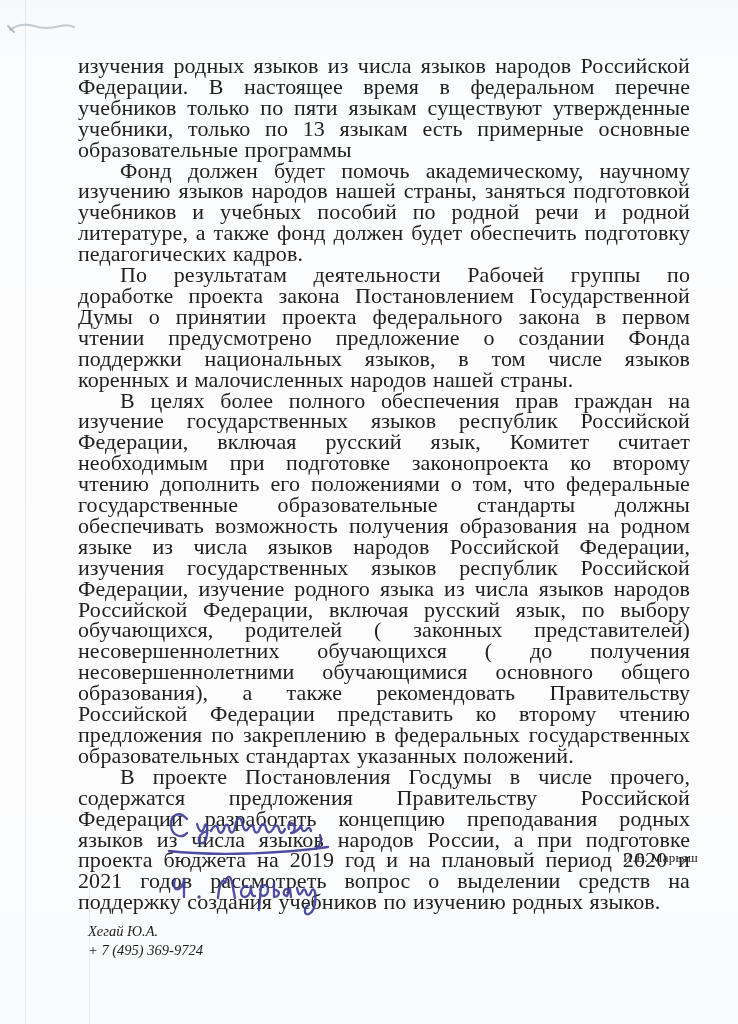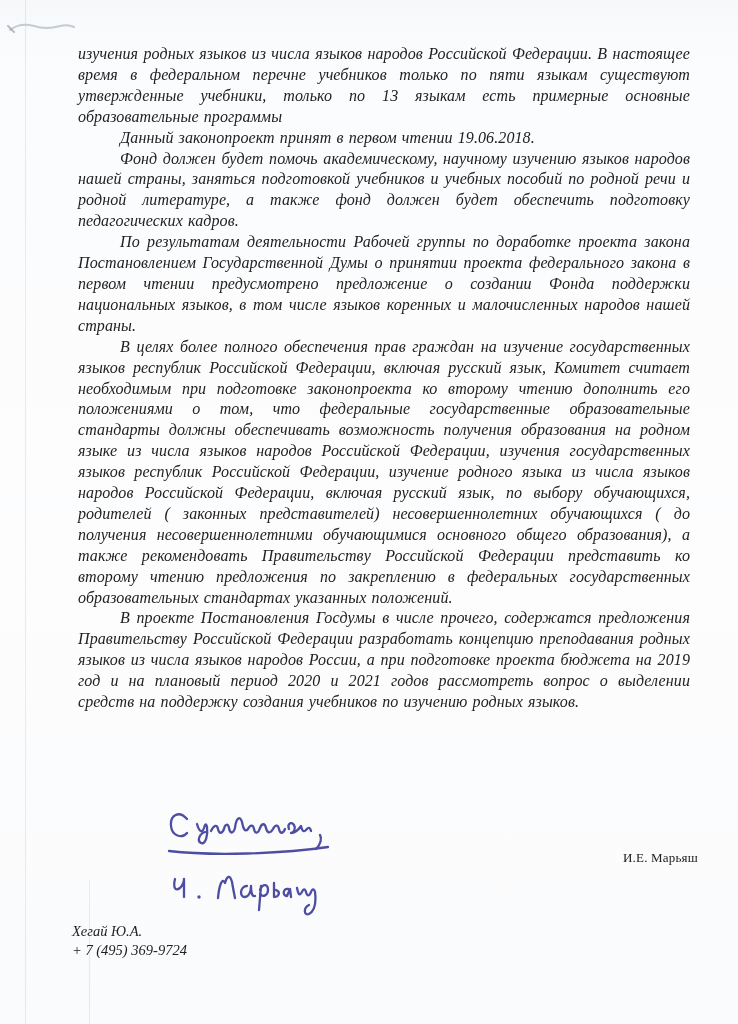--- a/index.html
+++ b/index.html
@@ -25,28 +25,27 @@
   .streak-a { left: 25px; top: 0; height: 1024px; }
   .streak-b { left: 89px; top: 880px; height: 144px; }
   .pencil-mark {
     position: absolute;
     left: 6px;
     top: 16px;
   }
   .body-text {
     position: absolute;
     left: 78px;
-    top: 44px;
+    top: 56px;
     width: 612px;
-    font-size: 16px;
+    font-size: 22px;
     line-height: 20.9px;
     text-align: justify;
     letter-spacing: 0.1px;
     word-spacing: 1px;
-    font-style: italic;
   }
   .body-text p {
     margin: 0;
   }
   .body-text p.indent {
     text-indent: 42px;
   }
   .signature-block {
     position: absolute;
     left: 166px;
@@ -56,21 +55,21 @@
   }
   .typed-name {
     position: absolute;
     right: 40px;
     top: 850px;
     font-size: 13px;
     letter-spacing: 0.2px;
   }
   .footer-contact {
     position: absolute;
-    left: 72px;
+    left: 88px;
     top: 922px;
     font-style: italic;
     font-size: 14.5px;
     line-height: 18.5px;
   }
   .footer-contact div { white-space: nowrap; }
 </style>
 </head>
 <body>
 
@@ -79,21 +78,20 @@
   <div class="scan-streak streak-a"></div>
   <div class="scan-streak streak-b"></div>
 
   <svg class="pencil-mark" width="110" height="28" viewBox="0 0 110 28">
     <path d="M 4 14 q 10 -8 24 -4 q 12 4 26 0 q 8 -2 14 1" fill="none" stroke="#b8bfc8" stroke-width="2" stroke-linecap="round" opacity="0.8"></path>
     <path d="M 2 10 l 6 6" fill="none" stroke="#9aa2ad" stroke-width="2" stroke-linecap="round" opacity="0.7"></path>
   </svg>
 
   <div class="body-text">
     <p>изучения родных языков из числа языков народов Российской Федерации. В настоящее время в федеральном перечне учебников только по пяти языкам существуют утвержденные учебники, только по 13 языкам есть примерные основные образовательные программы</p>
-    <p class="indent">Данный законопроект принят в первом чтении 19.06.2018.</p>
     <p class="indent">Фонд должен будет помочь академическому, научному изучению языков народов нашей страны, заняться подготовкой учебников и учебных пособий по родной речи и родной литературе, а также фонд должен будет обеспечить подготовку педагогических кадров.</p>
     <p class="indent">По результатам деятельности Рабочей группы по доработке проекта закона Постановлением Государственной Думы о принятии проекта федерального закона в первом чтении предусмотрено предложение о создании Фонда поддержки национальных языков, в том числе языков коренных и малочисленных народов нашей страны.</p>
     <p class="indent">В целях более полного обеспечения прав граждан на изучение государственных языков республик Российской Федерации, включая русский язык, Комитет считает необходимым при подготовке законопроекта ко второму чтению дополнить его положениями о том, что федеральные государственные образовательные стандарты должны обеспечивать возможность получения образования на родном языке из числа языков народов Российской Федерации, изучения государственных языков республик Российской Федерации, изучение родного языка из числа языков народов Российской Федерации, включая русский язык, по выбору обучающихся, родителей ( законных представителей) несовершеннолетних обучающихся ( до получения несовершеннолетними обучающимися основного общего образования), а также рекомендовать Правительству Российской Федерации представить ко второму чтению предложения по закреплению в федеральных государственных образовательных стандартах указанных положений.</p>
     <p class="indent">В проекте Постановления Госдумы в числе прочего, содержатся предложения Правительству Российской Федерации разработать концепцию преподавания родных языков из числа языков народов России, а при подготовке проекта бюджета на 2019 год и на плановый период 2020 и 2021 годов рассмотреть вопрос о выделении средств на поддержку создания учебников по изучению родных языков.</p>
   </div>
 
   <div class="signature-block" aria-label="С уважением, И. Марьяш">
     <svg width="210" height="115" viewBox="0 0 210 115">
       <g fill="none" stroke="#3f3f9b" stroke-width="2.3" stroke-linecap="round" stroke-linejoin="round" opacity="0.92">
 

